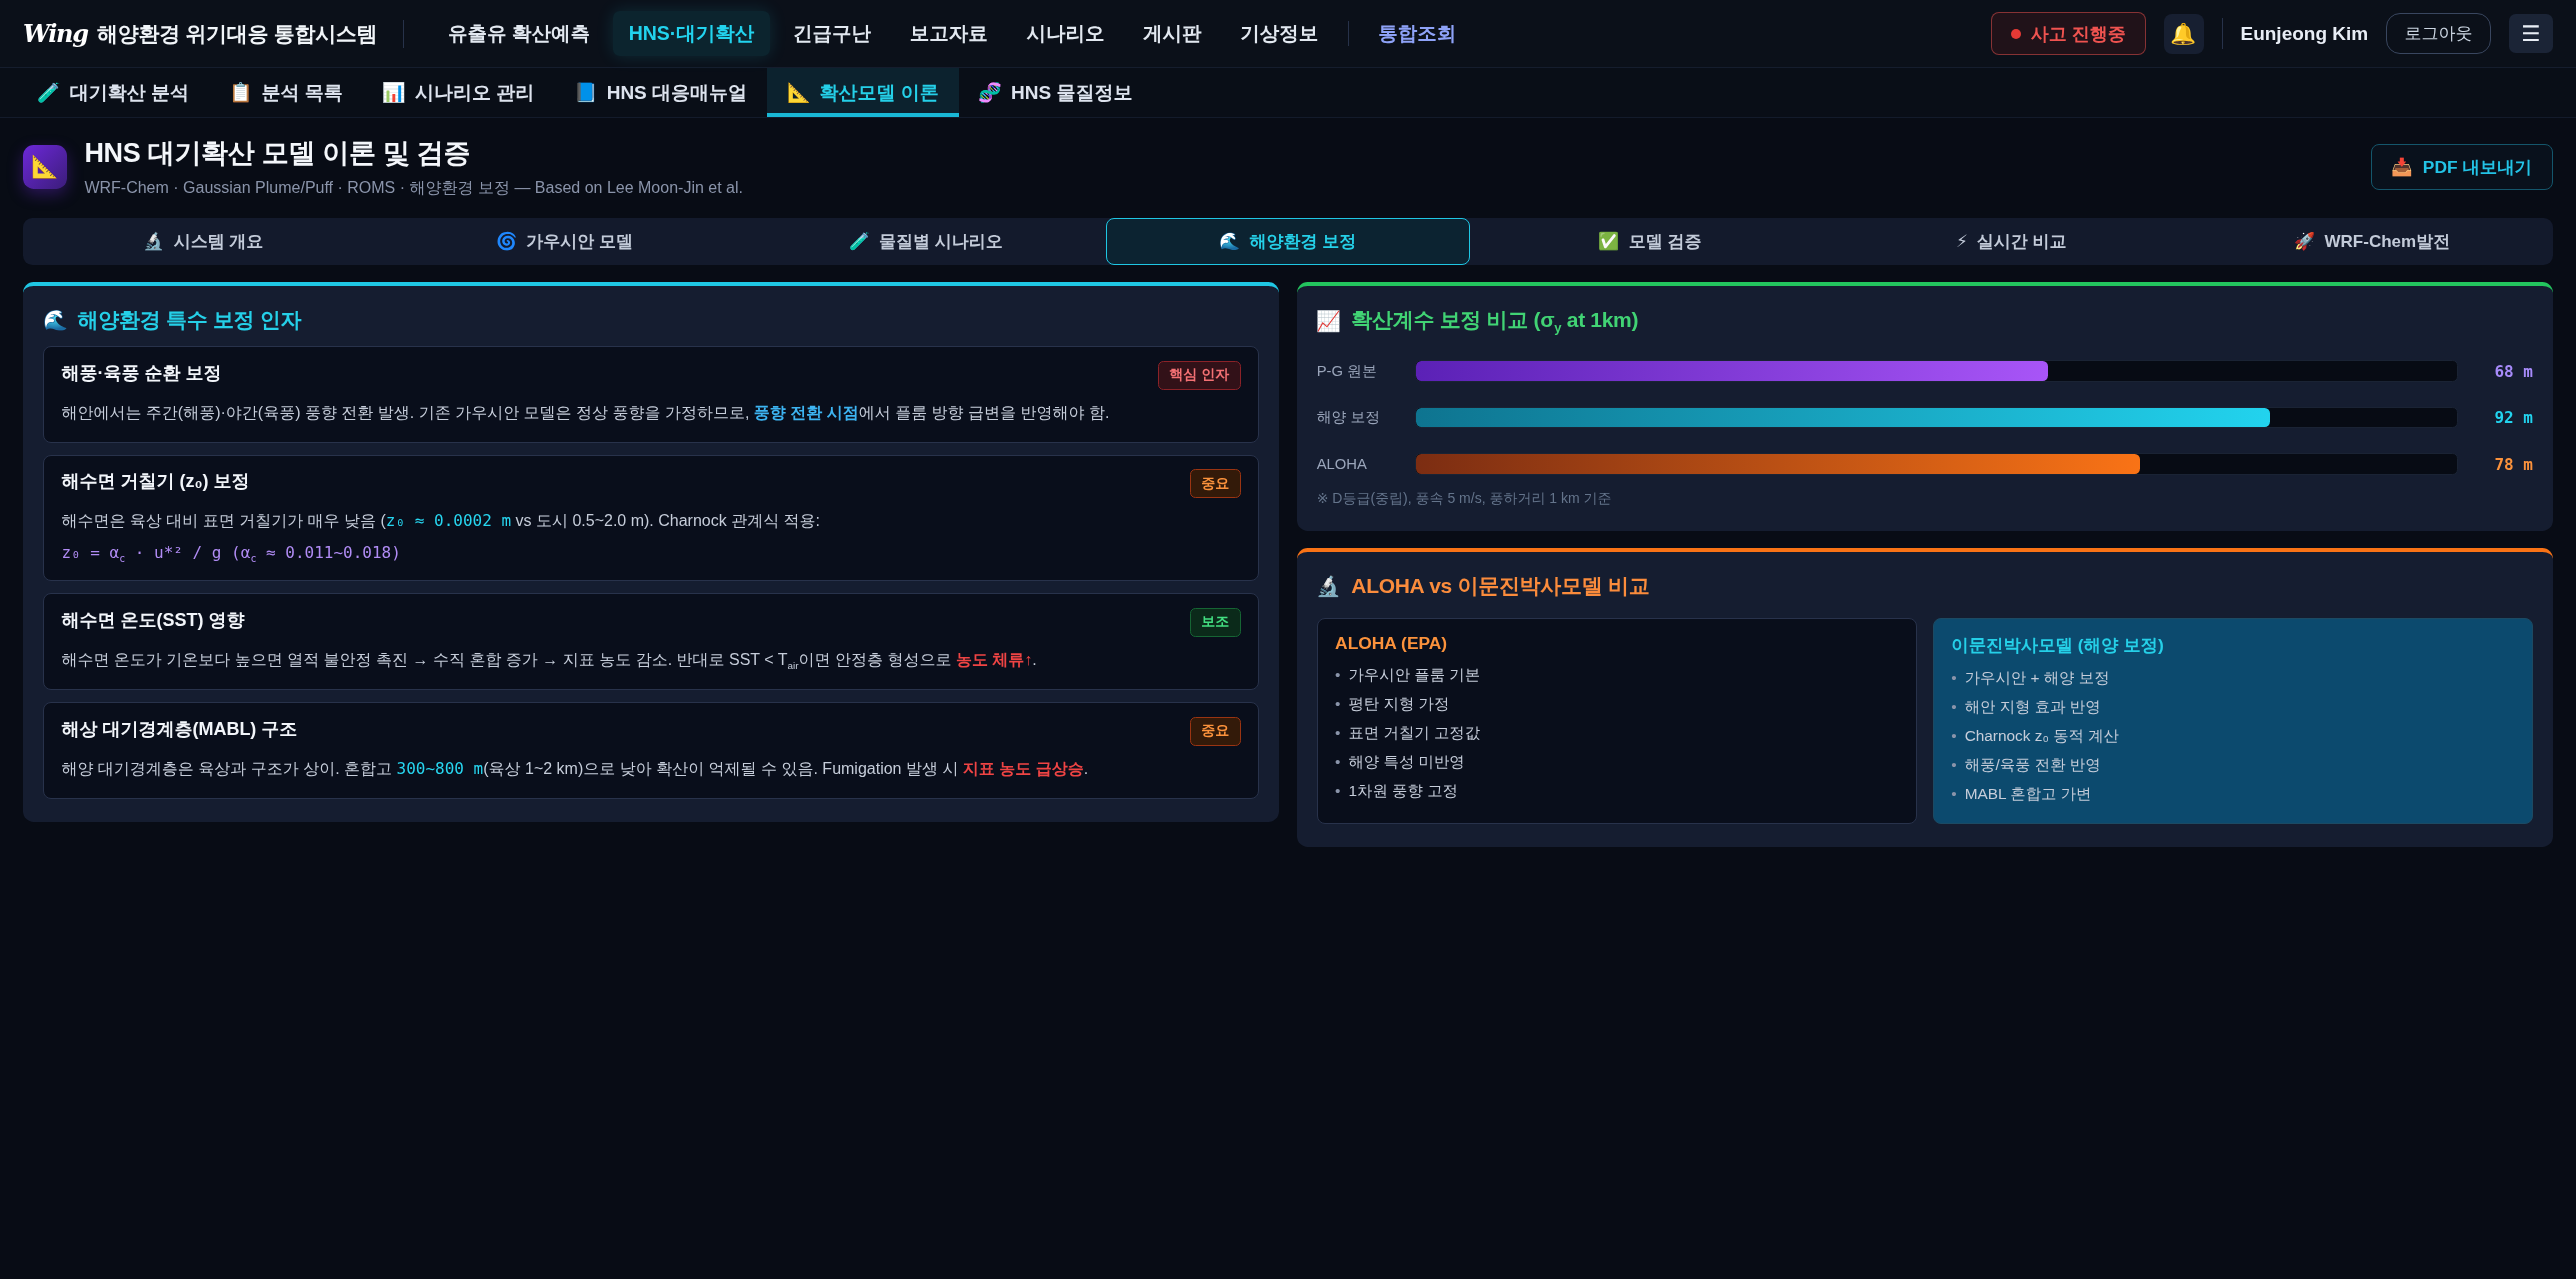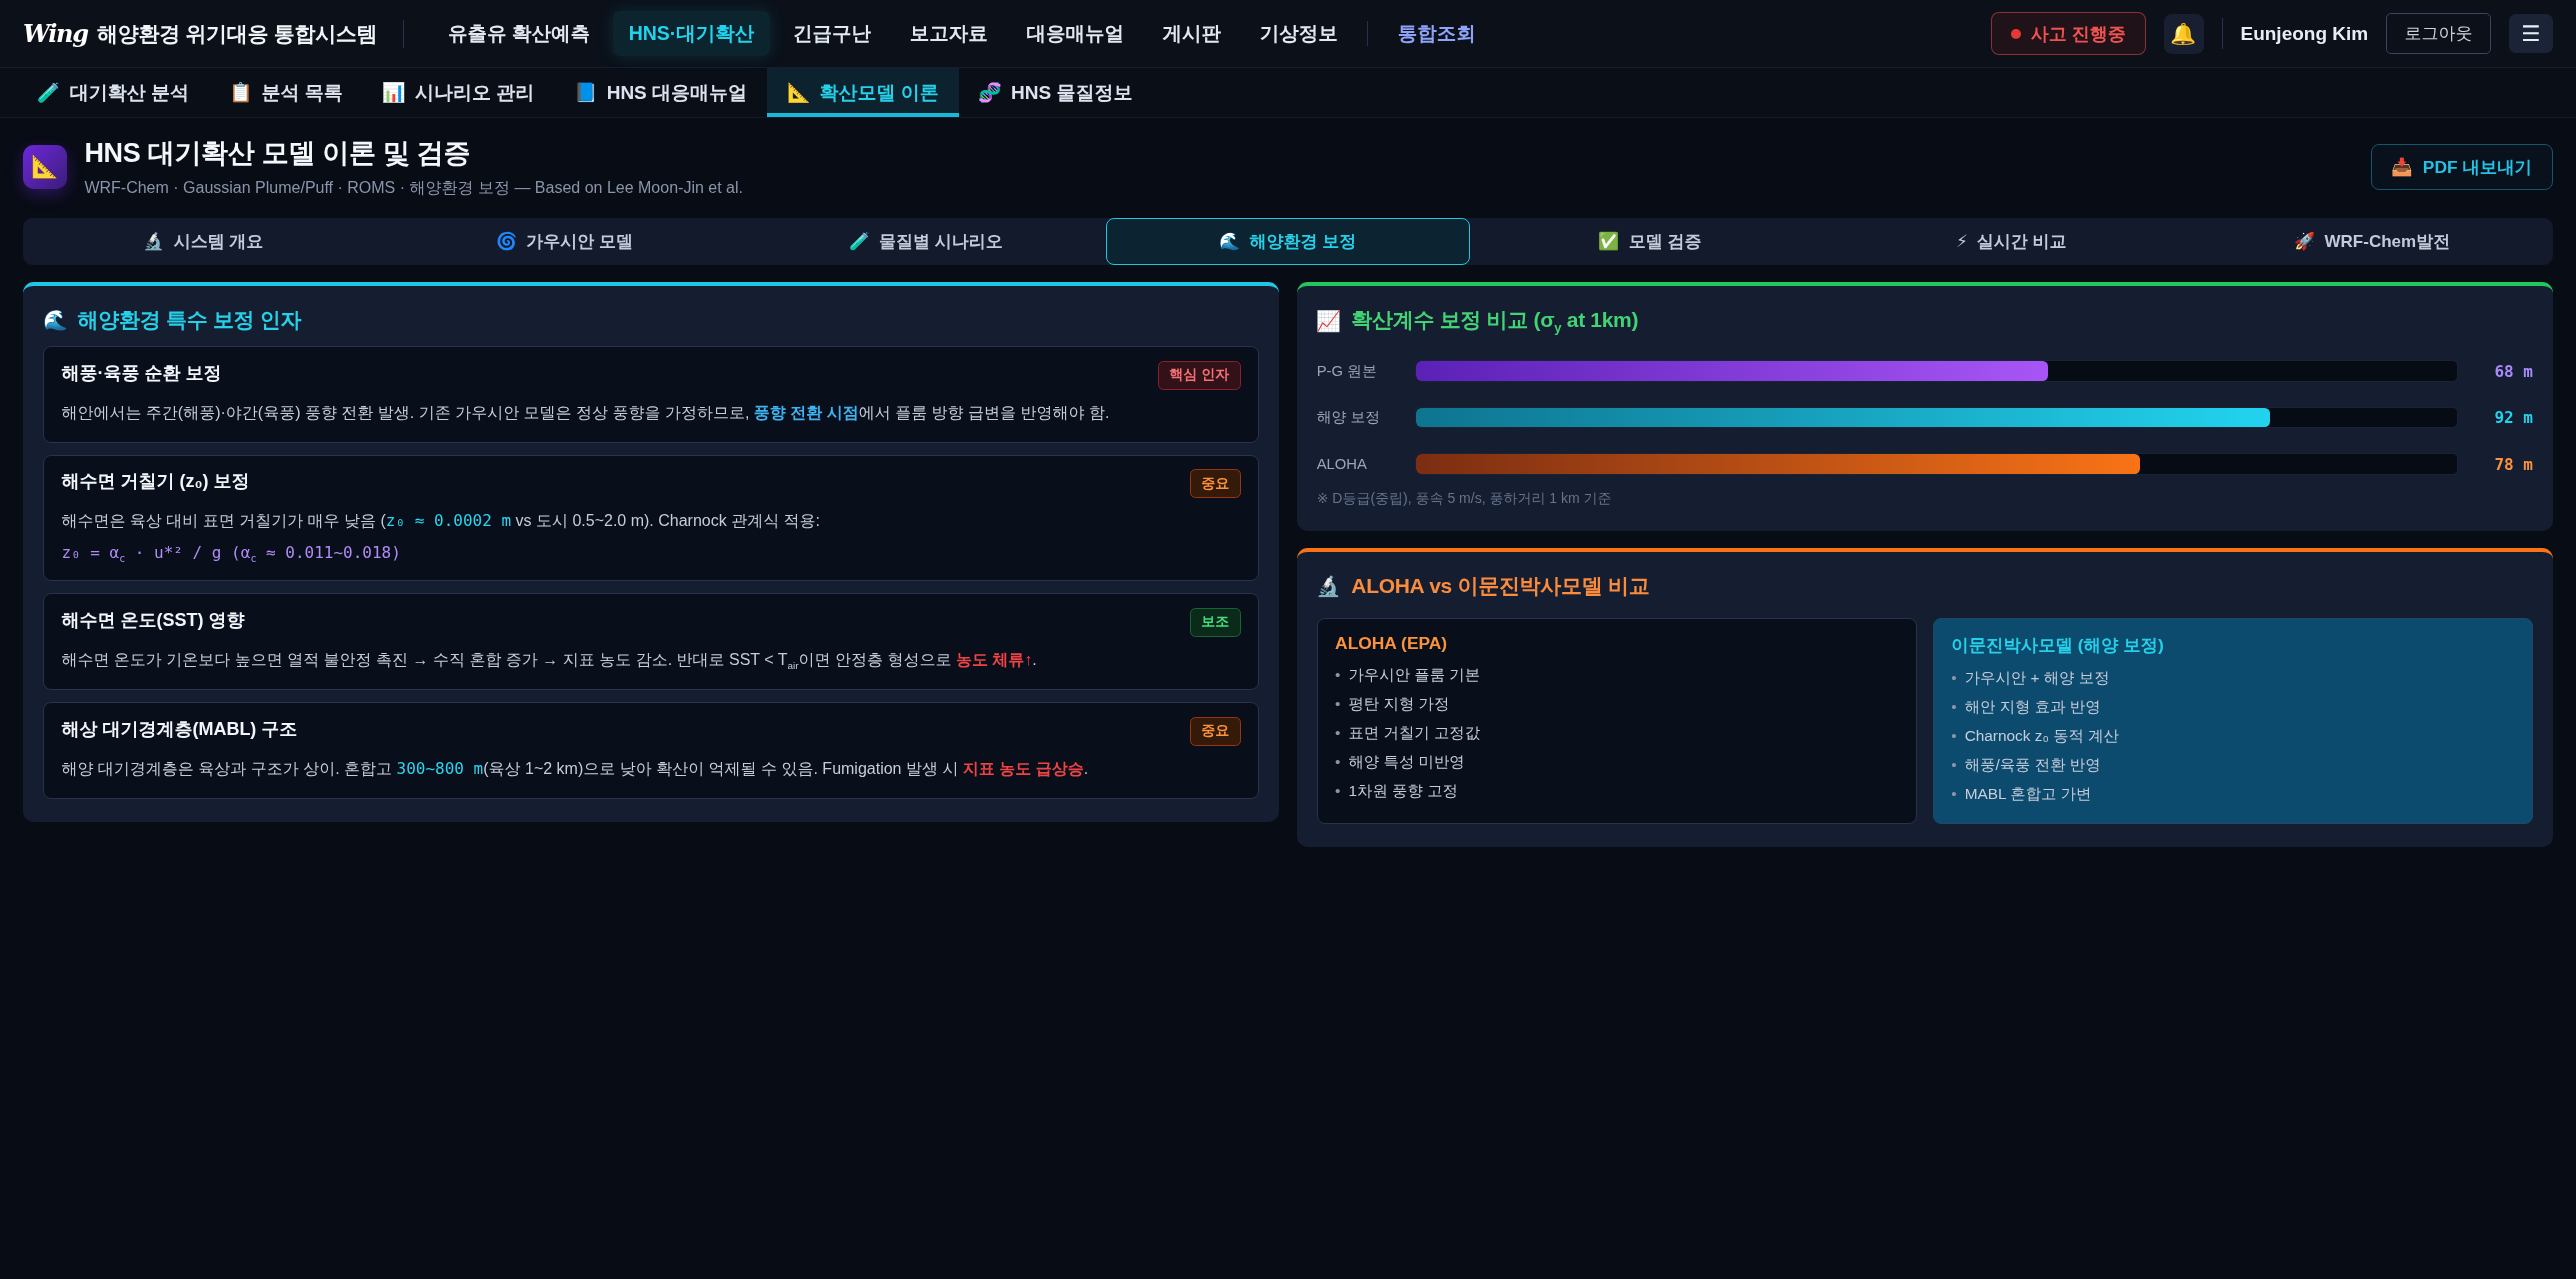--- a/index.html
+++ b/index.html
@@ -17,21 +17,21 @@
   .nav-item{font-size:19.5px;font-weight:700;color:#e2e8f0;padding:8.7px 16px;border-radius:6.7px;white-space:nowrap;}
   .nav-item.active{color:#22d3ee;background:rgba(34,211,238,0.10);box-shadow:0 0 17.4px rgba(34,211,238,0.14);}
   .nav-item.accent{color:#8ea2f7;}
   .nav-divider{width:1.3px;height:25.5px;background:#27324a;margin:0 6.7px;}
   .top-right{display:flex;align-items:center;gap:18px;white-space:nowrap;}
   .incident{display:flex;align-items:center;gap:10px;padding:8.7px 19px;border:0.7px solid rgba(239,83,80,0.5);background:rgba(127,29,29,0.18);border-radius:8px;color:#ef5350;font-size:18px;font-weight:700;}
   .dot{width:10px;height:10px;border-radius:50%;background:#e53935;}
   .bellbtn{width:40px;height:40px;border-radius:8px;background:#171f31;border:none;font-size:21px;display:flex;align-items:center;justify-content:center;}
   .vsep{width:0.7px;height:31px;background:#27324a;}
   .username{font-size:19px;color:#e8edf5;font-weight:600;}
-  .logout{background:transparent;border:0.7px solid #39465f;color:#cbd5e1;font-size:17px;padding:8px 17.4px;border-radius:5px;font-family:inherit;}
+  .logout{background:transparent;border:0.7px solid #39465f;color:#cbd5e1;font-size:17px;padding:8px 17.4px;border-radius:14px;font-family:inherit;}
   .hamburger{width:44px;height:39px;border-radius:6.7px;background:#1b2436;border:none;color:#e8edf5;font-size:21.5px;display:flex;align-items:center;justify-content:center;}
 
   
   .subtabs{height:50px;display:flex;align-items:stretch;background:#090e17;border-bottom:0.7px solid #131b2b;padding:0 17.4px;}
   .subtab{display:flex;align-items:center;gap:8.7px;padding:0 20px;font-size:19px;font-weight:700;color:#dde3ee;position:relative;}
   .subtab .ticon{font-size:19px;}
   .subtab.active{background:#0c222e;color:#25d0e8;}
   .subtab.active::after{content:"";position:absolute;left:0;right:0;bottom:0;height:4px;background:#19b8d6;}
 
   
@@ -103,21 +103,21 @@
     <div class="brand" data-interactable="true">
       <span class="brand-wing" data-interactable="false">Wing</span>
       <span class="brand-title" data-interactable="false">해양환경 위기대응 통합시스템</span>
     </div>
     <div class="brand-sep" data-interactable="false"></div>
     <nav class="mainnav" id="mainnav" data-interactable="false">
         <div class="nav-item" data-interactable="true">유출유 확산예측</div>
         <div class="nav-item active" data-interactable="true">HNS·대기확산</div>
         <div class="nav-item" data-interactable="true">긴급구난</div>
         <div class="nav-item" data-interactable="true">보고자료</div>
-        <div class="nav-item" data-interactable="true">대응매뉴얼</div>
+        <div class="nav-item" data-interactable="true">시나리오</div>
         <div class="nav-item" data-interactable="true">게시판</div>
         <div class="nav-item" data-interactable="true">기상정보</div>
         <div class="nav-divider" data-interactable="false"></div>
         <div class="nav-item accent" data-interactable="true">통합조회</div>
       </nav>
     <div class="top-right" data-interactable="false">
       <div class="incident" data-interactable="false">
         <span class="dot" data-interactable="false"></span>
         <span data-interactable="false">사고 진행중</span>
       </div>

